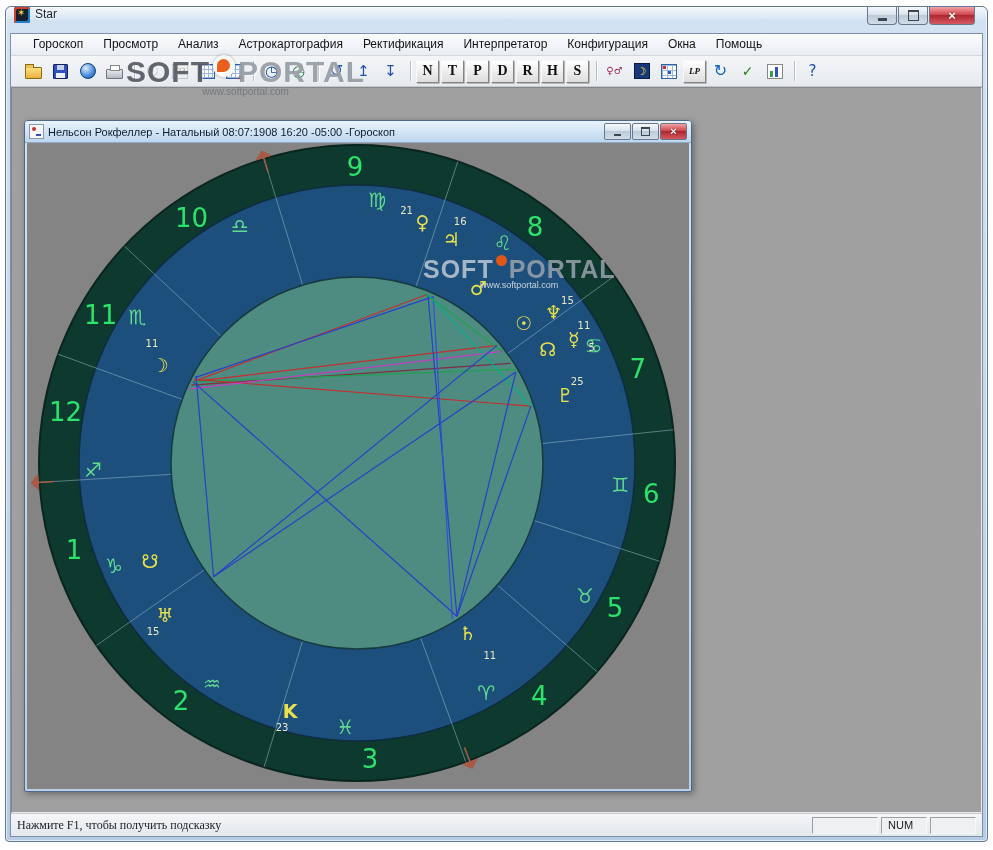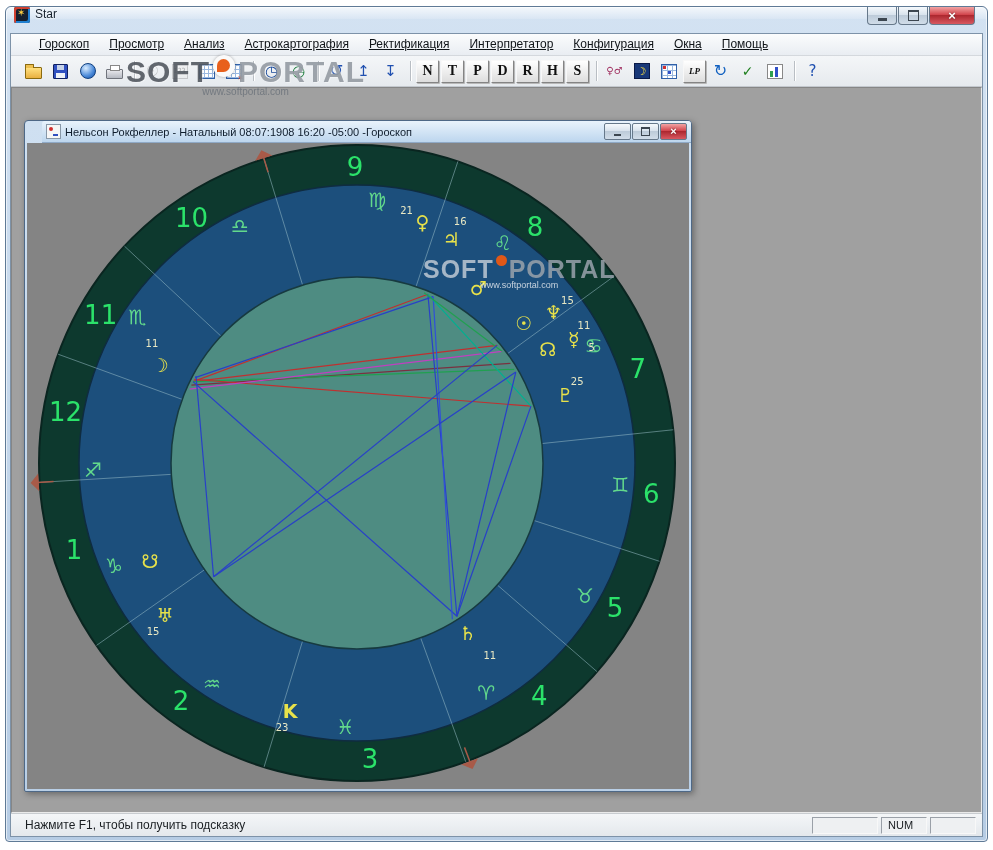--- a/index.html
+++ b/index.html
@@ -23,21 +23,21 @@
     background:linear-gradient(#f5f9fc,#d9e3ed 45%,#bdcbd9 50%,#d1dde9);
     border:1px solid #66788a;border-top:none;border-radius:0 0 4px 4px;cursor:pointer;}
   .wbtn.close{width:44px;background:linear-gradient(#f2a3a3,#d2454d 45%,#ad2830 50%,#d85860);}
   .g-min{width:9px;height:3px;background:#3c4650;margin-top:7px;}
   .g-max{width:9px;height:8px;border:1px solid #3c4650;border-top:2px solid #3c4650;background:transparent;}
   .g-x{color:#fff;font-size:13px;font-weight:bold;line-height:15px;text-shadow:0 0 2px rgba(0,0,0,.5);}
   
   .client{position:absolute;left:4px;right:4px;top:26px;bottom:4px;
     background:#f0f2f5;border:1px solid #7d92a8;display:flex;flex-direction:column;}
   .menubar{height:21px;display:flex;align-items:flex-start;background:linear-gradient(#fbfcfd,#e9edf2);
-    border-bottom:1px solid #d4d8dd;font-size:12px;color:#101418;padding-left:18px;text-decoration:underline;}
+    border-bottom:1px solid #d4d8dd;font-size:12px;color:#101418;padding-left:12px;}
   .menu-item{padding:0 10px;line-height:21px;cursor:default;}
   .toolbar{height:30px;display:flex;align-items:center;background:linear-gradient(#f4f6f8,#e6eaee);
     border-bottom:1px solid #c3c8ce;padding-left:10px;}
   .tbtn{width:23px;height:23px;margin-right:2px;display:flex;align-items:center;justify-content:center;
     border:1px solid transparent;border-radius:2px;cursor:pointer;font-size:15px;line-height:1;}
   .tbtn.disabled{opacity:.45;filter:grayscale(1);}
   .tbtn.letter{width:21px;height:21px;background:linear-gradient(#ffffff,#dddddd);
     border:1px solid;border-color:#f8f8f8 #848484 #848484 #f8f8f8;border-radius:1px;
     font-family:"Liberation Serif",serif;font-weight:bold;font-size:14px;color:#101010;
     box-shadow:1px 1px 0 #b8b8b8;}
@@ -71,38 +71,38 @@
   .ic-bars::before{content:"";position:absolute;left:2px;bottom:1px;width:3px;height:6px;background:#30a050;}
   .ic-bars::after{content:"";position:absolute;left:7px;bottom:1px;width:3px;height:10px;background:#3050c8;}
   
   .mdi{flex:1;position:relative;background:#a0a0a0;
     border:1px solid;border-color:#868686 #eaeaea #eaeaea #868686;overflow:hidden;}
   
   .child{position:absolute;left:12px;top:32px;width:666px;height:670px;
     background:linear-gradient(#cfe0f1,#b9cfe6);border:1px solid #4e6886;border-radius:4px 4px 2px 2px;
     box-shadow:2px 2px 6px rgba(0,0,0,.35);}
   .child-titlebar{position:relative;height:21px;display:flex;align-items:center;padding:0 4px;
-    background:linear-gradient(#e9f3fc,#bdd6ee);border-bottom:1px solid #8fa9c6;border-radius:3px 3px 0 0;margin-left:17px;}
+    background:linear-gradient(#e9f3fc,#bdd6ee);border-bottom:1px solid #8fa9c6;border-radius:3px 3px 0 0;}
   .child-icon{width:13px;height:13px;margin-right:4px;background:#f6f6f6;border:1px solid #8898a8;position:relative;}
   .child-icon::before{content:"";position:absolute;left:2px;top:2px;width:4px;height:4px;background:#d03030;border-radius:50%;}
   .child-icon::after{content:"";position:absolute;right:2px;bottom:2px;width:5px;height:2px;background:#3050c0;}
   .child-title{font-size:11px;color:#0e1c2c;white-space:nowrap;overflow:hidden;}
   .child-controls{position:absolute;right:4px;top:2px;display:flex;}
   .cbtn{width:25px;height:15px;margin-left:1px;display:flex;align-items:center;justify-content:center;
     background:linear-gradient(#f5f9fc,#d9e3ed 45%,#bdcbd9 50%,#d1dde9);
     border:1px solid #66788a;border-radius:2px;cursor:pointer;}
   .cbtn.close{background:linear-gradient(#f2a3a3,#d2454d 45%,#ad2830 50%,#d85860);}
   .cbtn .g-min{width:7px;height:2px;margin-top:6px;}
   .cbtn .g-max{width:7px;height:6px;border-width:1px;border-top-width:2px;}
   .cbtn .g-x{font-size:11px;line-height:13px;}
   .child-body{position:absolute;left:2px;right:2px;top:22px;bottom:2px;background:#848484;overflow:hidden;}
   
   .statusbar{height:22px;display:flex;align-items:center;background:linear-gradient(#f4f6f8,#e4e8ec);
     border-top:1px solid #c8ccd0;font-size:12px;color:#1a1e22;padding:0 6px;}
-  .status-hint{margin-left:8px;}
+  .status-hint{font-family:Liberation Serif, serif;}
   .flex-sp{flex:1;}
   .status-cell{height:15px;line-height:15px;font-size:11px;padding:0 6px;margin-left:3px;
     border:1px solid;border-color:#9aa0a8 #f8f8f8 #f8f8f8 #9aa0a8;background:#eef0f2;}
   .w64{width:52px;}
   .w44{width:32px;}
   
   .wm-top{position:absolute;left:120px;top:48px;z-index:40;pointer-events:none;text-align:center;}
   .wm-row{display:flex;align-items:flex-start;}
   .wm-soft2{font-weight:bold;font-size:30px;letter-spacing:1px;color:rgba(72,78,86,.85);
     text-shadow:1px 1px 0 rgba(255,255,255,.35);}

